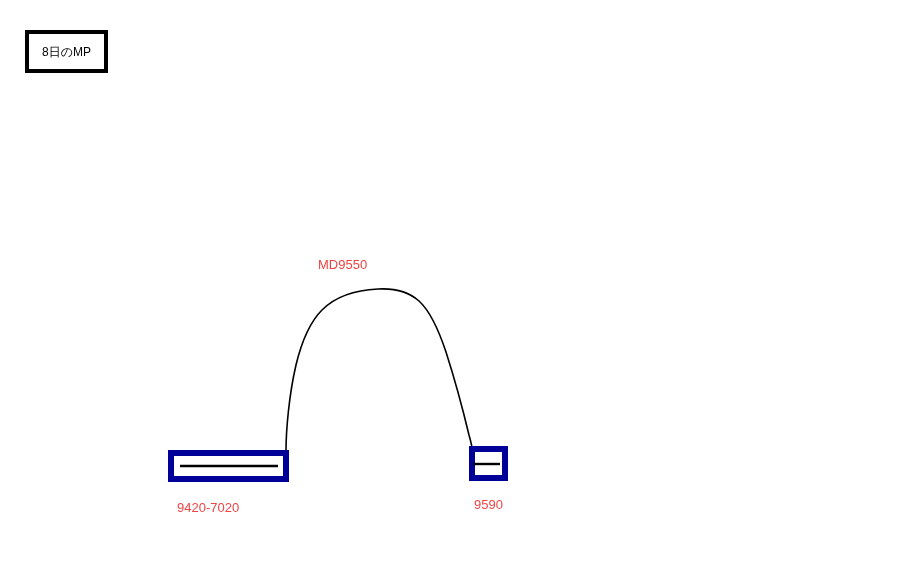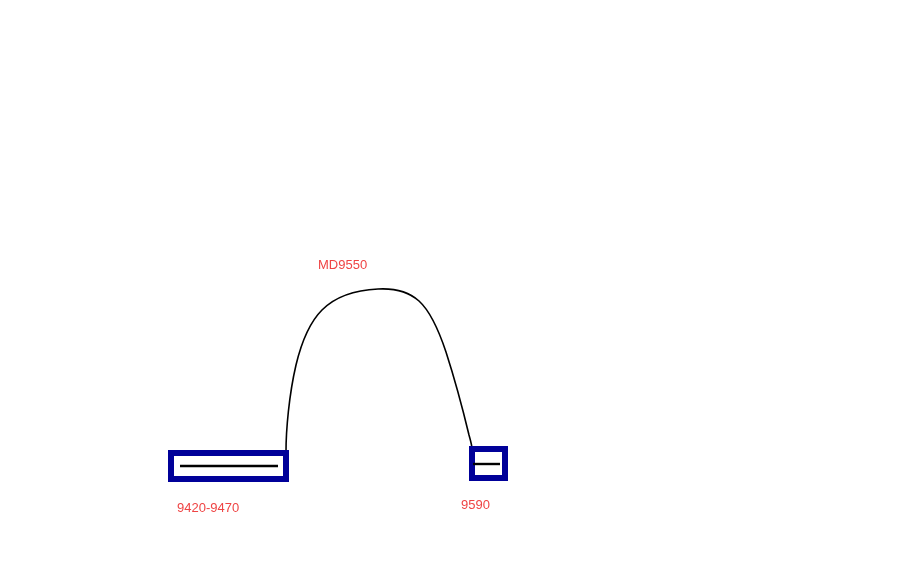--- a/index.html
+++ b/index.html
@@ -54,27 +54,30 @@
   
   .label {
     position: absolute;
     font-size: 13px;
     color: #ef4444;
     white-space: nowrap;
     line-height: 1;
   }
   #label-apex   { left: 318px; top: 258px; }
   #label-left   { left: 177px; top: 501px; }
-  #label-right  { left: 461px; top: 498px; }
+  #label-right  { left: 474px; top: 498px; }
 </style>
 </head>
 <body>
 
 <div id="canvas">
 
+  <div id="title-box">
+    <span id="title-text">8日のMP</span>
+  </div>
 
   <svg id="drawing" viewBox="0 0 907 565">
 
     <path d="M 286,452
              C 286,430 289,395 296,365
              C 302,340 310,322 322,310
              C 336,296 356,290 378,289
              C 396,288 409,292 419,301
              C 430,311 438,328 446,352
              C 455,380 463,410 469,435
@@ -84,17 +87,17 @@
 
     <line x1="180" y1="466" x2="278" y2="466" stroke="#000000" stroke-width="2.4"></line>
 
     <rect x="472" y="449" width="33" height="29" fill="#ffffff" stroke="#000099" stroke-width="6"></rect>
 
     <line x1="473" y1="464" x2="500" y2="464" stroke="#000000" stroke-width="2.4"></line>
   </svg>
 
   <div class="label" id="label-apex">MD9550</div>
 
-  <div class="label" id="label-left">9420-9470</div>
+  <div class="label" id="label-left">9420-7020</div>
 
   <div class="label" id="label-right">9590</div>
 
 </div>
 
 </body></html>

